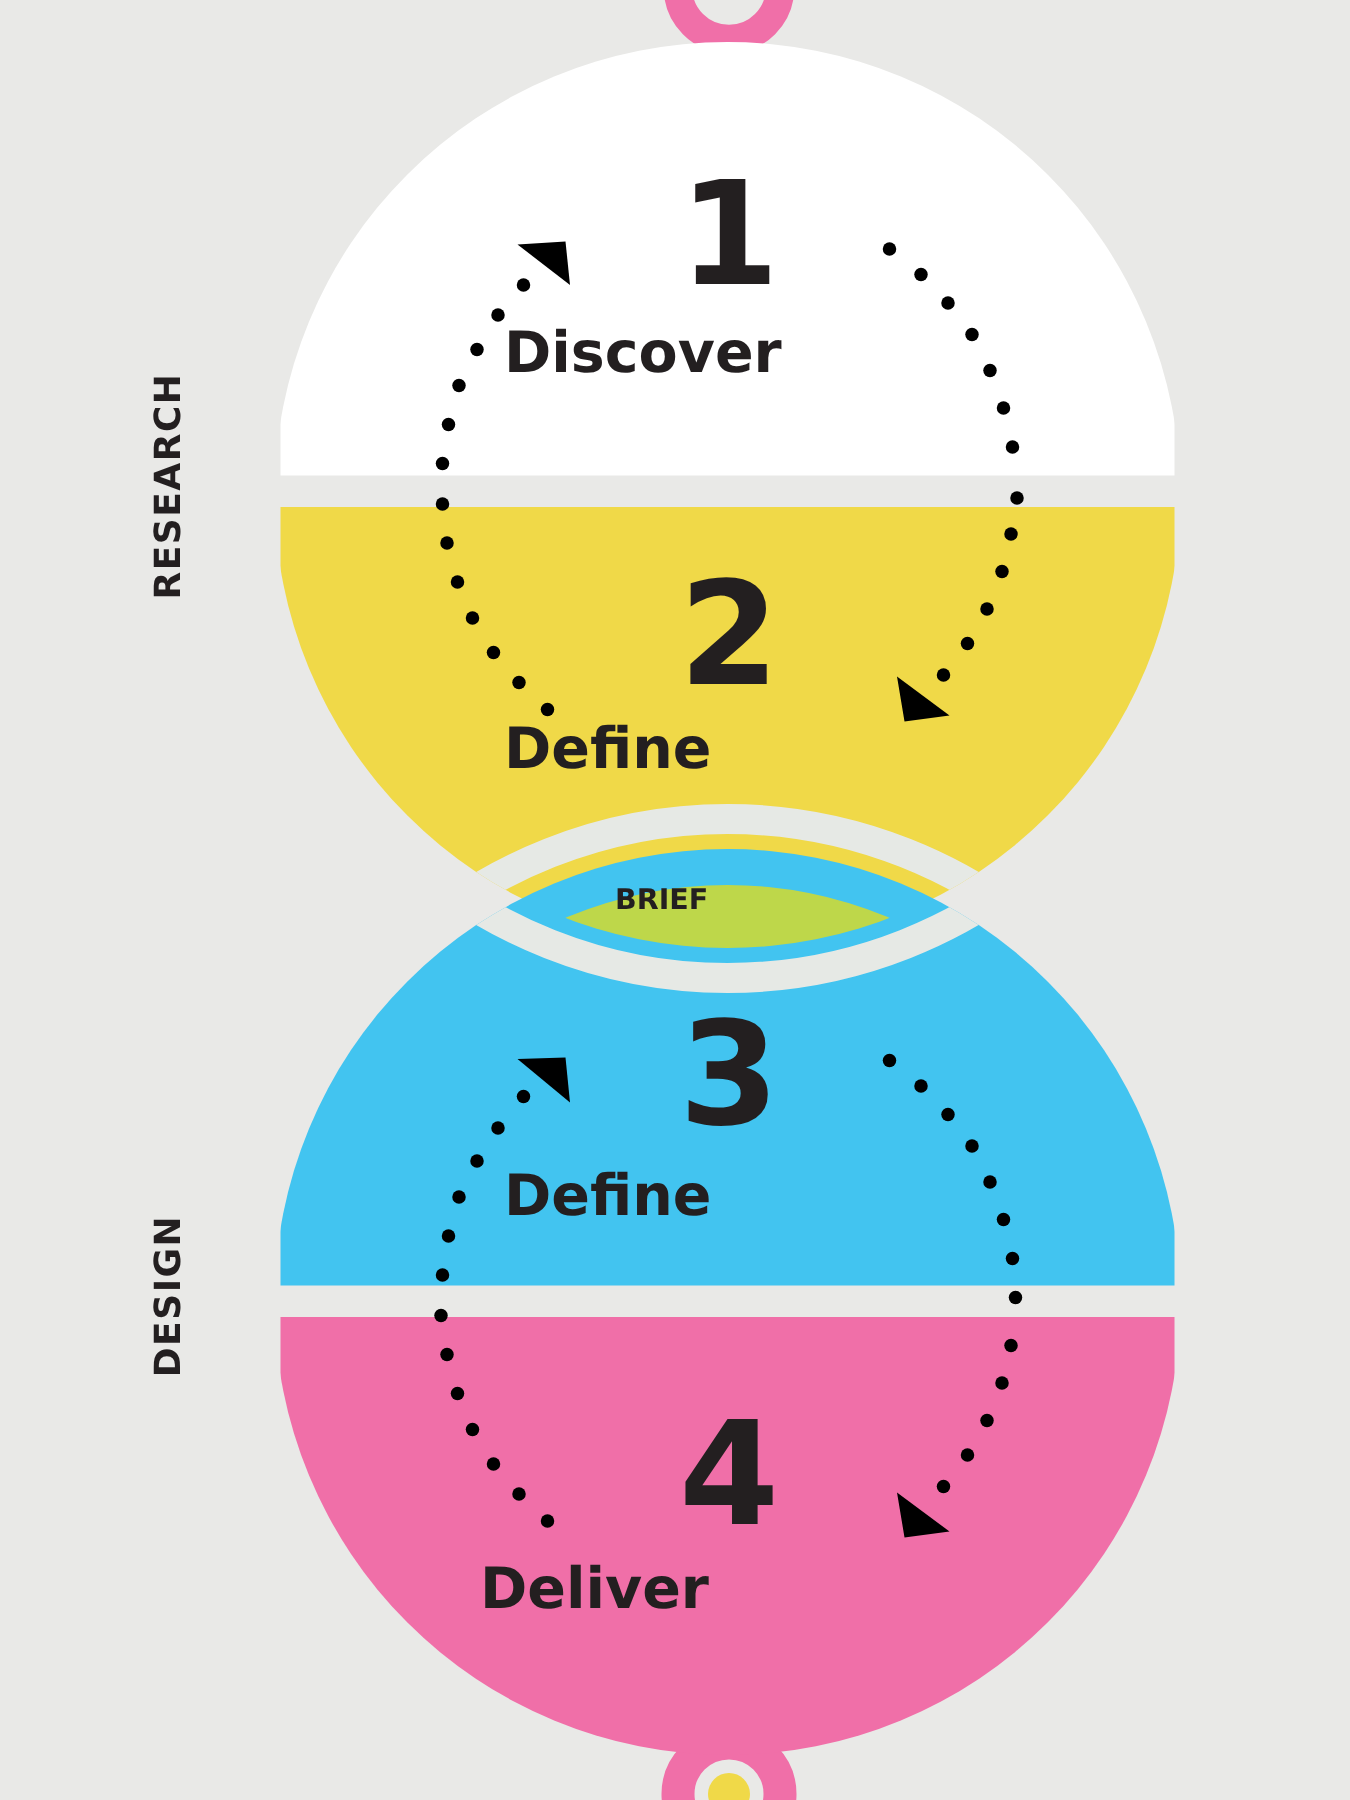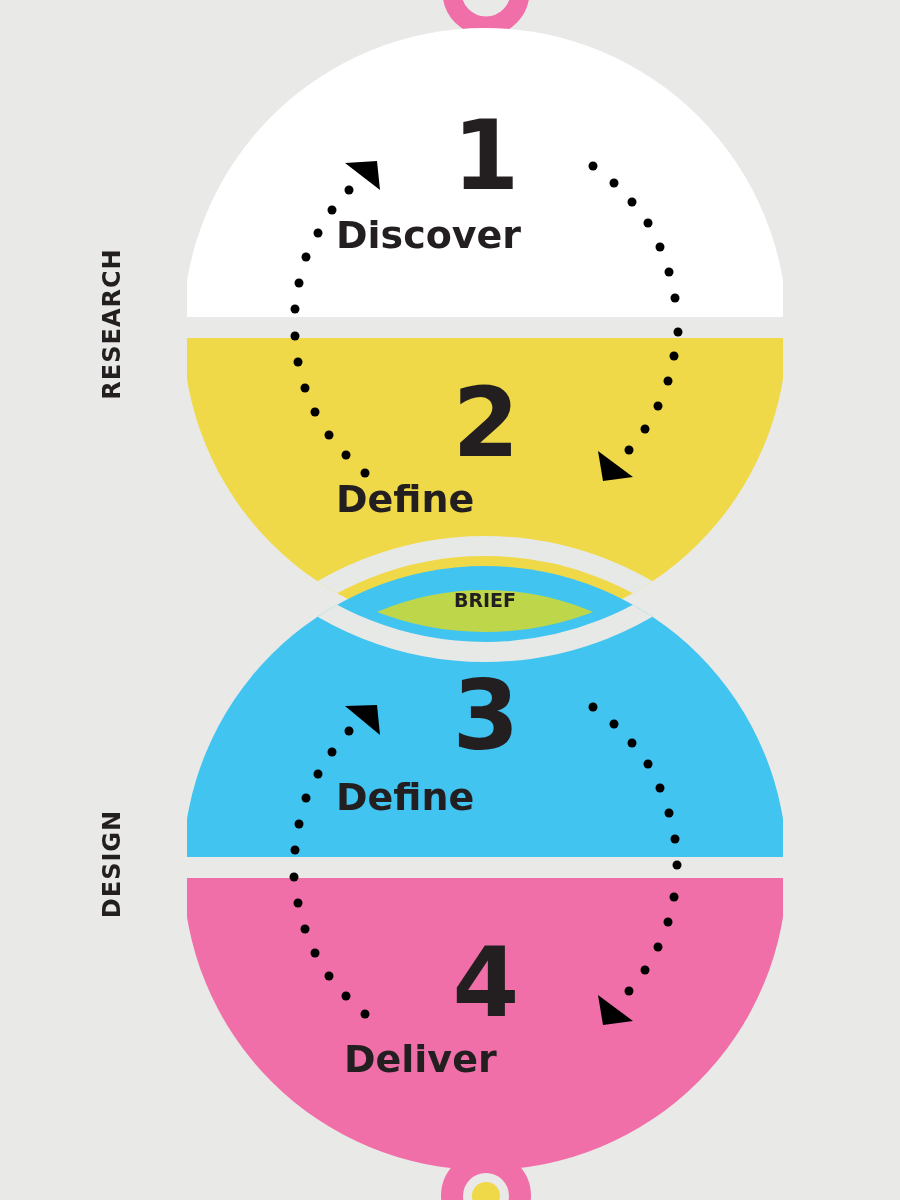--- a/index.html
+++ b/index.html
@@ -5,21 +5,21 @@
   html, body { margin:0; padding:0; }
   body { width:900px; height:1200px; background:#e9e9e7; position:relative; overflow:hidden;
          font-family:"DejaVu Sans", sans-serif; }
   svg.diagram { position:absolute; left:0; top:0; }
   .num { position:absolute; width:200px; text-align:center; font-weight:bold; color:#231f20;
          font-size:96px; line-height:1; }
   .lbl { position:absolute; width:300px; font-weight:bold; color:#231f20;
          font-size:38px; line-height:1; }
   .side { position:absolute; font-weight:bold; color:#231f20; font-size:24px; letter-spacing:1px;
           transform:rotate(-90deg); transform-origin:center; white-space:nowrap; text-align:center; }
-  .brief { position:absolute; left:410px; top:589px; width:150px; text-align:center; font-weight:bold;
+  .brief { position:absolute; left:410px; top:589px; width:150px; text-align:left; font-weight:bold;
            font-size:19px; color:#231f20; }
 </style>
 </head>
 <body>
 
 <svg class="diagram" width="900" height="1200" viewBox="0 0 900 1200">
   <defs>
     <clipPath id="topClip">
         <rect x="187" y="0" width="596" height="1200"></rect>
       </clipPath>
@@ -131,16 +131,16 @@
 
 <div class="num" style="left:386px; top:375px;">2</div>
 <div class="lbl" style="left:336px; top:480px;">Define</div>
 
 <div class="brief">BRIEF</div>
 
 <div class="num" style="left:386px; top:668px;">3</div>
 <div class="lbl" style="left:336px; top:778px;">Define</div>
 
 <div class="num" style="left:386px; top:935px;">4</div>
-<div class="lbl" style="left:344px; top:1040px;">Deliver</div>
+<div class="lbl" style="left:320px; top:1040px;">Deliver</div>
 
 <div class="side" style="left:32px; top:310px; width:160px;">RESEARCH</div>
 <div class="side" style="left:52px; top:850px; width:120px;">DESIGN</div>
 
 </body></html>

